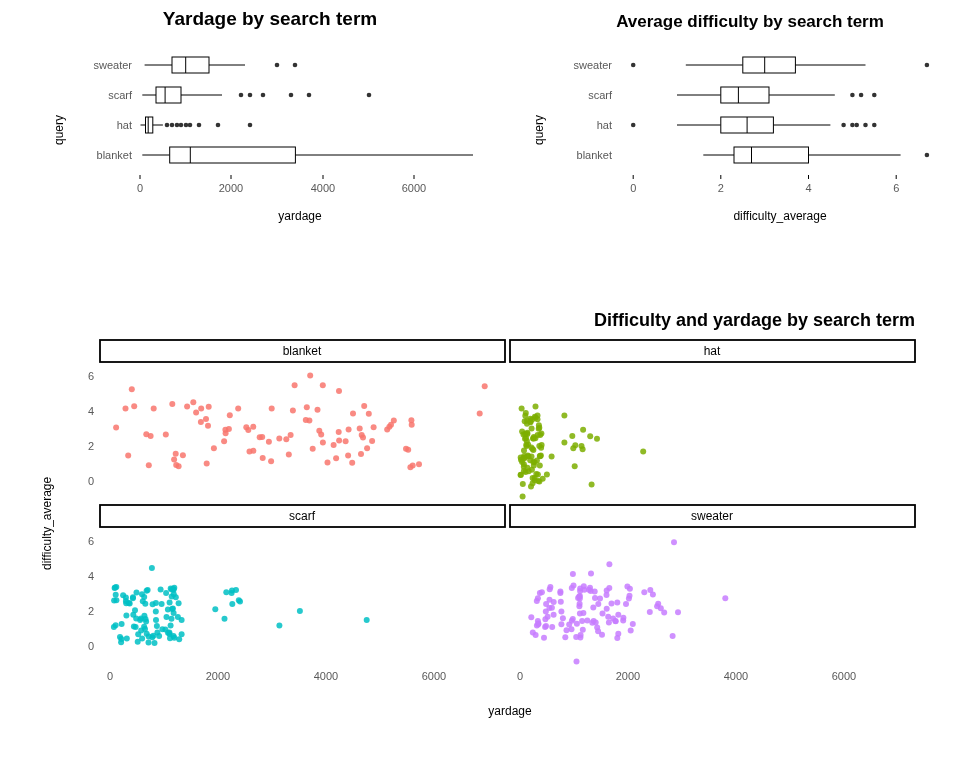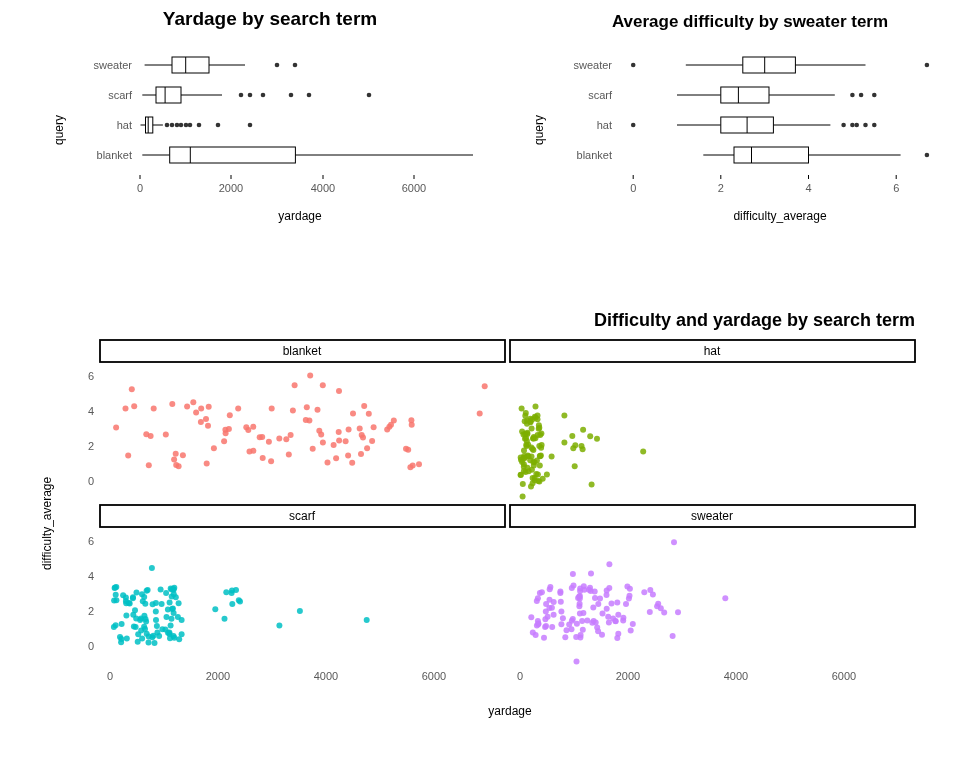--- a/index.html
+++ b/index.html
@@ -80,21 +80,21 @@
     </g>
 
     <g>
       <line class="whisk" x1="32.3" y1="115" x2="59.7" y2="115"></line>
       <rect class="box" x="59.7" y="107" width="125.7" height="16"></rect>
       <line class="whisk" x1="80.3" y1="107" x2="80.3" y2="123"></line>
       <line class="whisk" x1="185.4" y1="115" x2="363" y2="115"></line>
     </g>
   </svg>
 
-  <div class="title" style="left:550px;top:12px;width:400px;font-size:17px">Average difficulty by sweater term</div>
+  <div class="title" style="left:550px;top:12px;width:400px;font-size:17px">Average difficulty by search term</div>
   <div class="ylabel-rot" style="left:532px;top:145px">query</div>
   <svg style="left:590px;top:40px" width="360" height="205">
 
     <text class="tick-label" x="22" y="29" text-anchor="end">sweater</text>
     <text class="tick-label" x="22" y="59" text-anchor="end">scarf</text>
     <text class="tick-label" x="22" y="89" text-anchor="end">hat</text>
     <text class="tick-label" x="22" y="119" text-anchor="end">blanket</text>
     <g>
       <line x1="43.2" y1="135" x2="43.2" y2="139" class="whisk"></line>
       <line x1="130.8" y1="135" x2="130.8" y2="139" class="whisk"></line>

